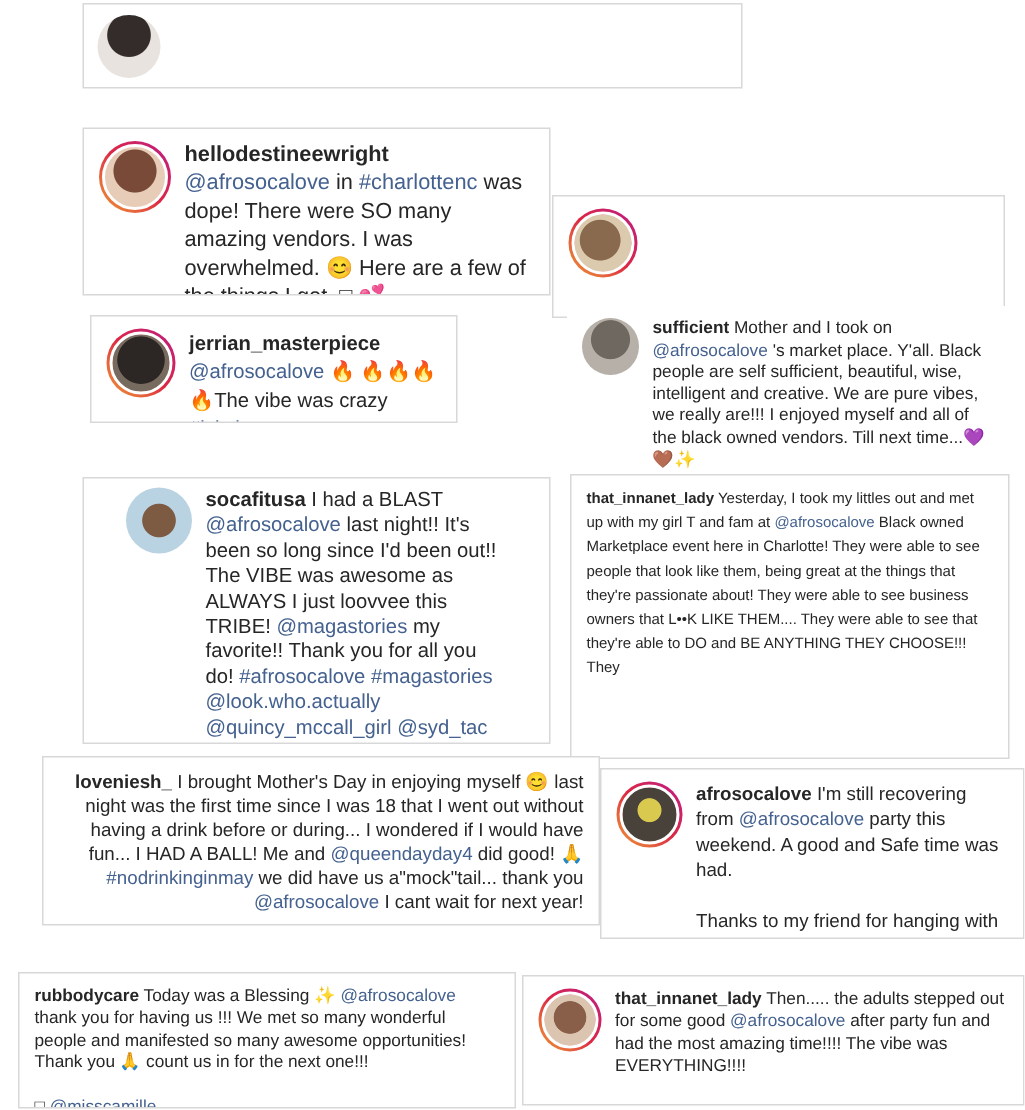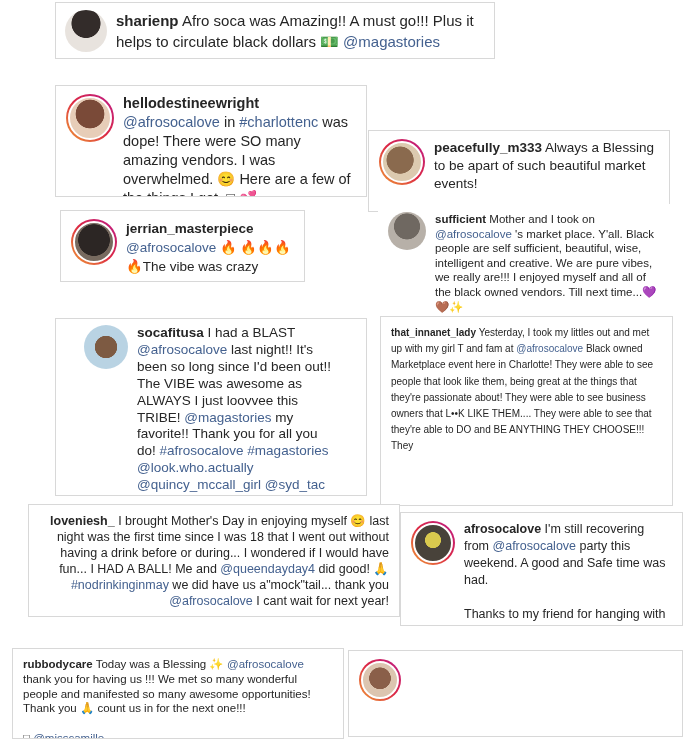--- a/index.html
+++ b/index.html
@@ -57,35 +57,33 @@
 </style>
 </head>
 <body>
 
 <div class="canvas">
 
   <div class="card c1">
     <span class="avatar">
         <span class="ph"></span>
       </span>
-    <div class="body"><span class="uname">sharienp</span> <span class="plain">Afro soca was Amazing!! A must go!!! Plus it helps to circulate black dollars 💵 </span><span class="link">@magastories</span></div>
   </div>
 
   <div class="card c2">
     <span class="avatar ring">
         <span class="ph"></span>
       </span>
     <div class="body"><span class="uname">hellodestineewright</span> <span class="link">@afrosocalove</span><span class="plain"> in </span><span class="link">#charlottenc</span><span class="plain"> was dope! There were SO many amazing vendors. I was overwhelmed. 😊 Here are a few of the things I got. □ 💕</span></div>
   </div>
 
   <div class="card c3">
     <span class="avatar ring">
         <span class="ph"></span>
       </span>
-    <div class="body"><span class="uname">peacefully_m333</span> <span class="plain">Always a Blessing to be apart of such beautiful market events!</span></div>
   </div>
 
   <div class="card c4">
     <span class="avatar ring">
         <span class="ph"></span>
       </span>
     <div class="body"><span class="uname">jerrian_masterpiece</span> <span class="link">@afrosocalove</span><span class="plain"> 🔥 🔥🔥🔥🔥The vibe was crazy </span><span class="link">#iykyk</span></div>
   </div>
 
   <div class="card c5 noborder">
@@ -122,15 +120,16 @@
   <div class="card c10">
     <div class="body"><span class="uname">rubbodycare</span> <span class="plain">Today was a Blessing ✨ </span><span class="link">@afrosocalove</span><span class="plain"> thank you for having us !!! We met so many wonderful people and manifested so many awesome opportunities! Thank you 🙏 count us in for the next one!!!
 
 □ </span><span class="link">@misscamille__</span></div>
   </div>
 
   <div class="card c11">
     <span class="avatar ring">
         <span class="ph"></span>
       </span>
+    <div class="body"><span class="uname">that_innanet_lady</span> <span class="plain">Then..... the adults stepped out for some good </span><span class="link">@afrosocalove</span><span class="plain"> after party fun and had the most amazing time!!!! The vibe was EVERYTHING!!!!</span></div>
   </div>
 
 </div>
 
 </body></html>

